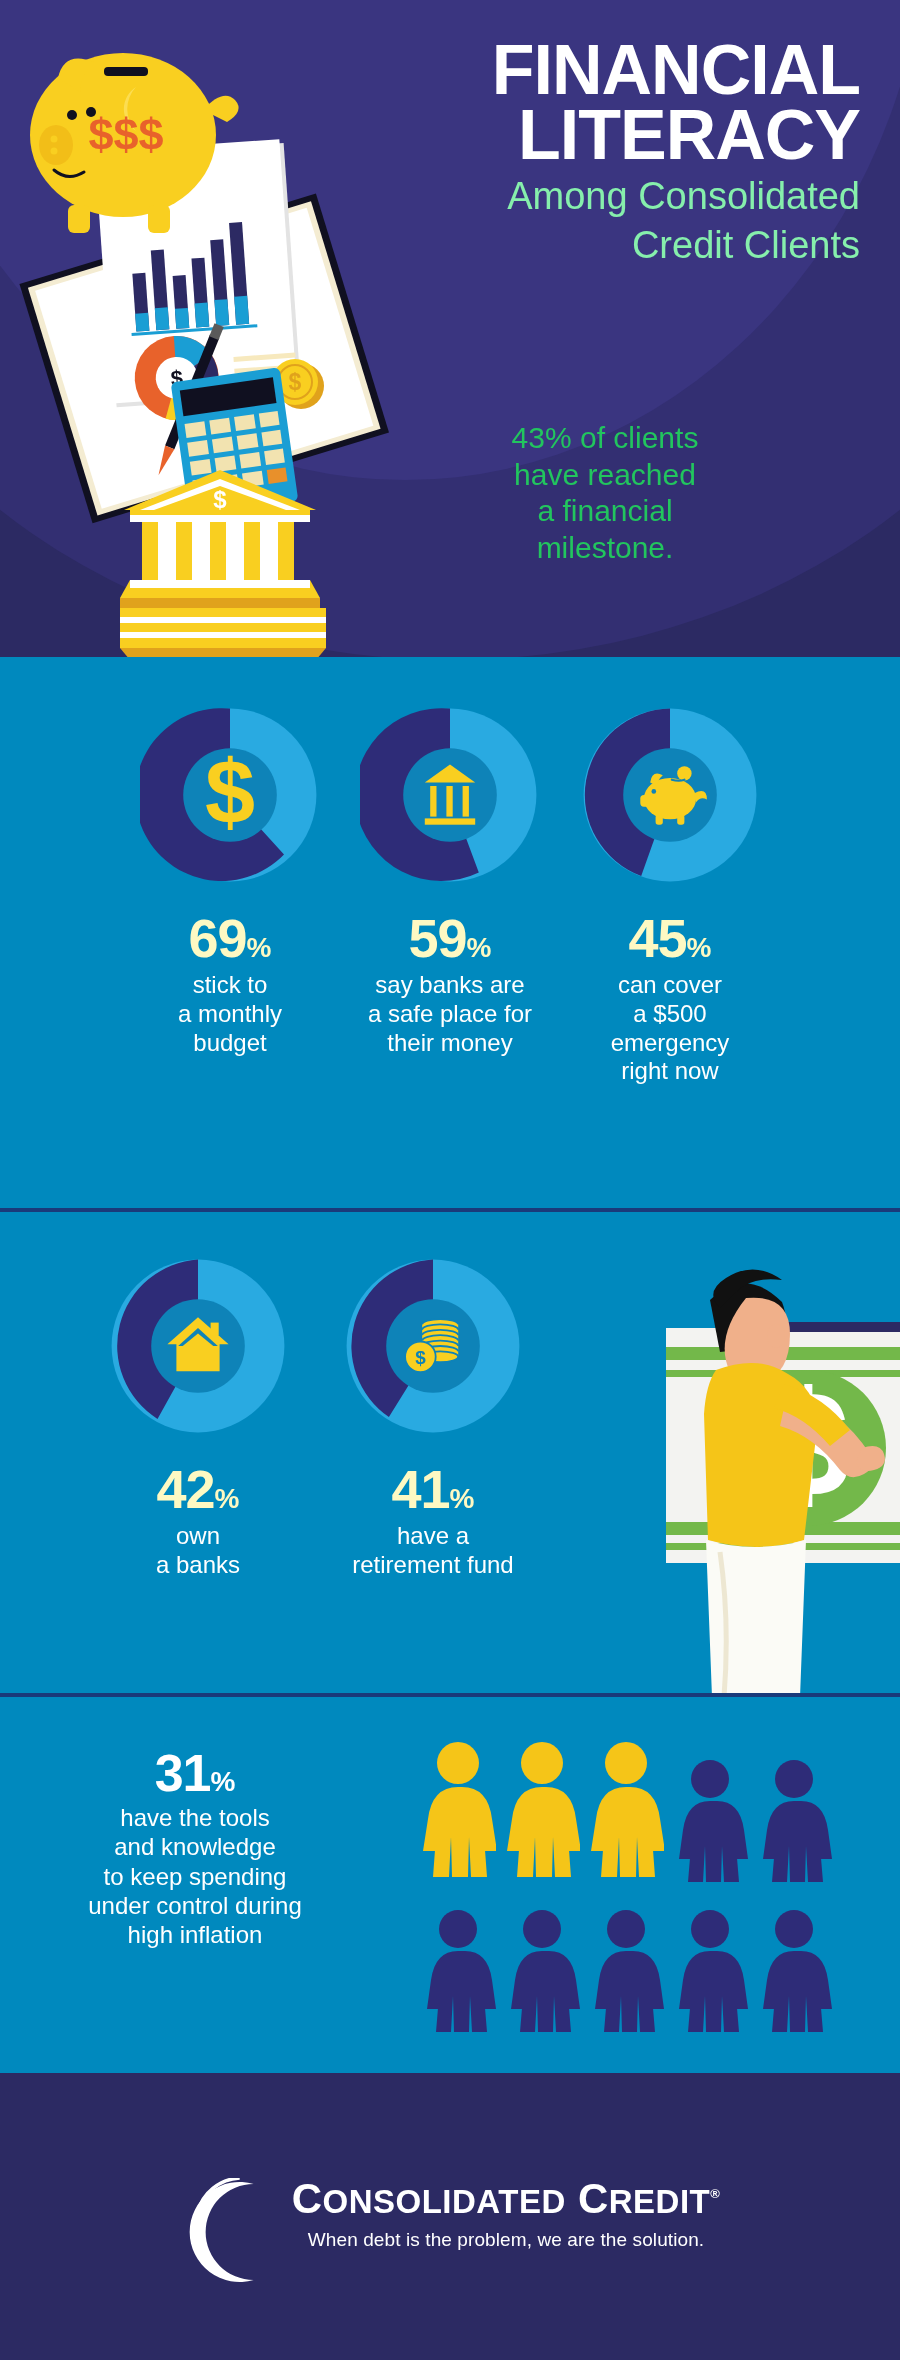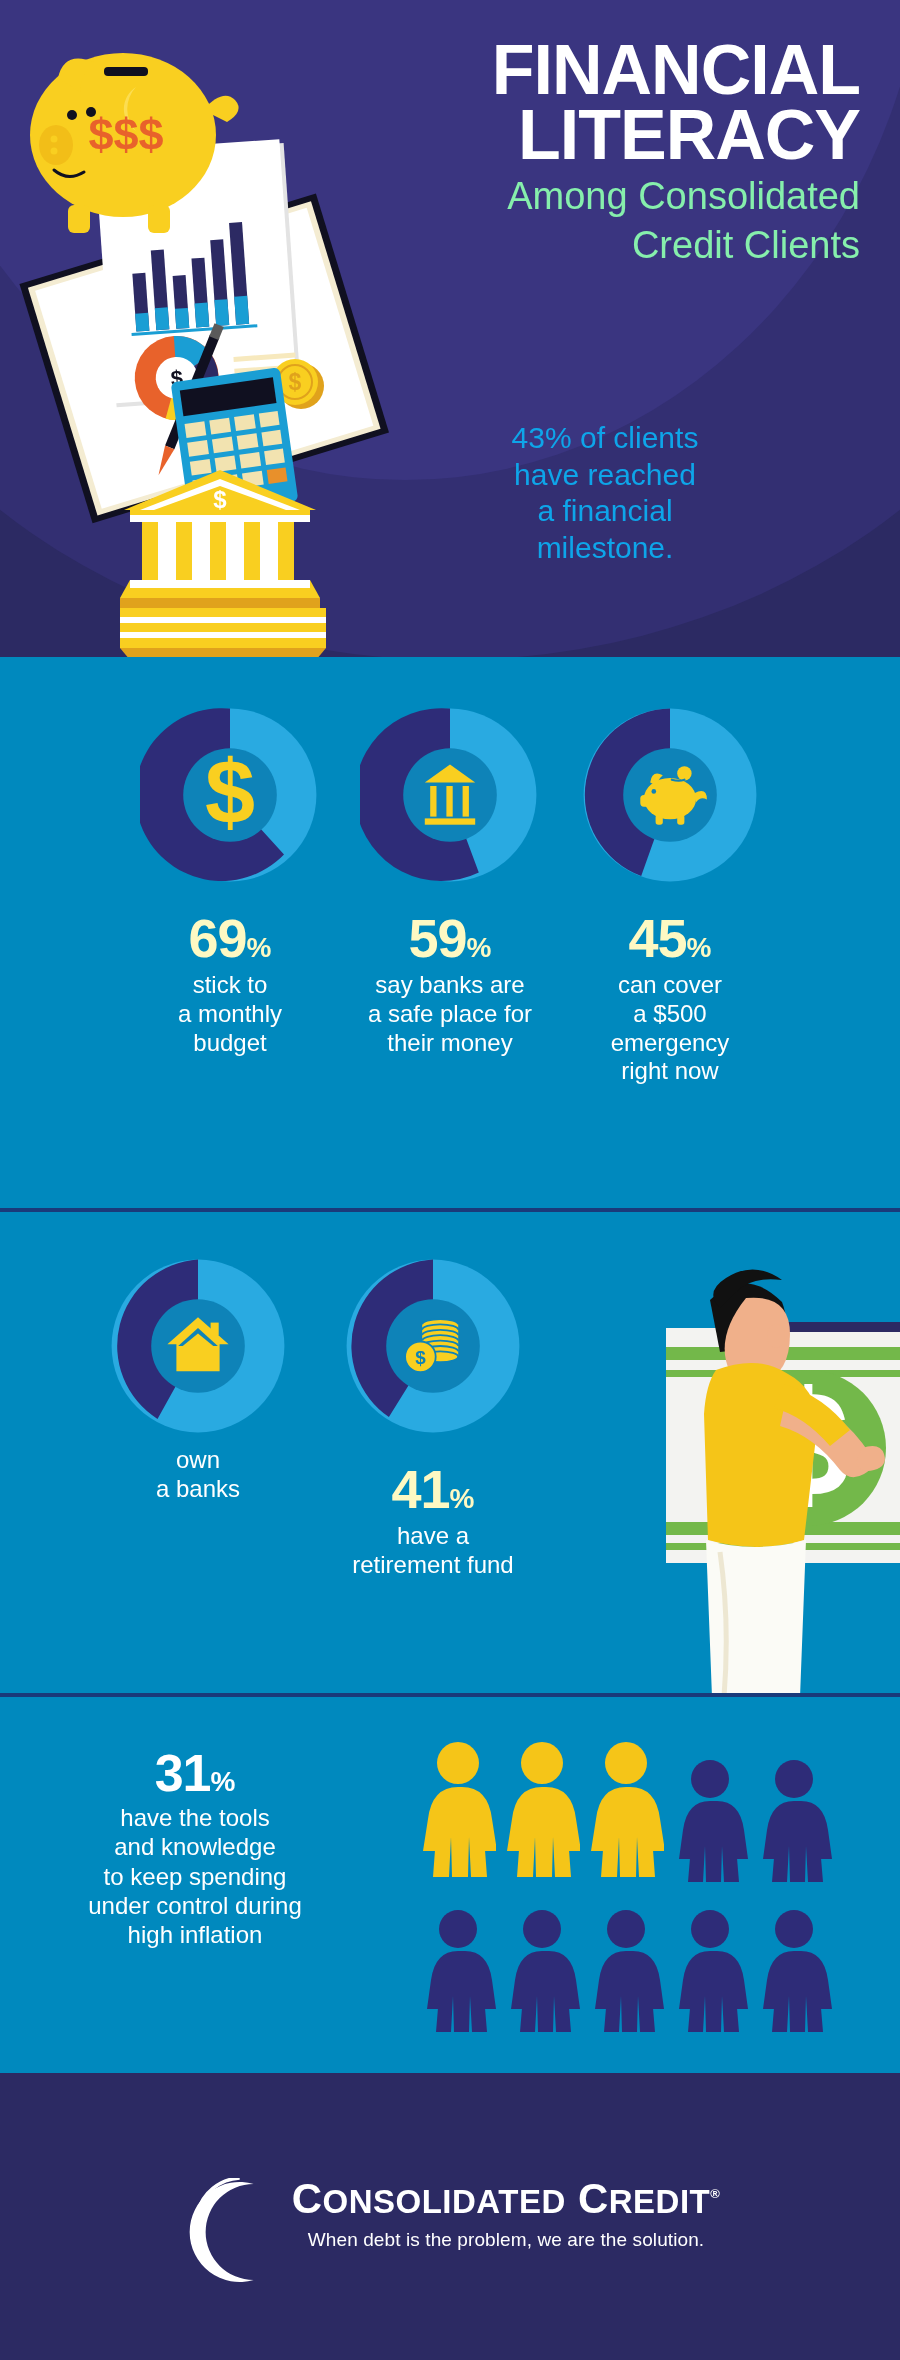--- a/index.html
+++ b/index.html
@@ -33,21 +33,21 @@
     color:#ffffff; font-weight:bold; font-size:70px; line-height:0.93;
     letter-spacing:-1px;
   }
   .title-sub {
     color:#86efac; font-size:38px; line-height:1.08; margin-top:8px;
     font-weight:400;
   }
 
   .milestone {
     position:absolute; left:455px; top:420px; width:300px;
-    text-align:center; color:#0ea5e9; font-size:30px; line-height:1.22;
+    text-align:center; color:#22c55e; font-size:30px; line-height:1.22;
   }
 
   
   .illu { position:absolute; left:0; top:0; width:520px; height:657px; }
 
   
   .sec-blue {
     position:absolute; left:0; width:900px; background:#0089BE;
   }
   #sec1 { top:657px; height:555px; }
@@ -355,20 +355,23 @@
         <circle cx="100" cy="100" r="96" fill="#29AAE1"></circle>
         <path d="M100,100 L100,4 A96,96 0 0,0 55,181 Z" fill="#2E2C78"></path>
         <circle cx="100" cy="100" r="52" fill="#0E83B8"></circle>
         <g fill="#F9CF20" transform="translate(100,102)">
           <polygon points="0,-34 34,-4 24,-4 24,26 -24,26 -24,-4 -34,-4"></polygon>
           <rect x="14" y="-28" width="9" height="14"></rect>
           <polygon points="0,-22 22,-2 -22,-2" fill="#0E83B8"></polygon>
           <polygon points="0,-16 17,-2 -17,-2" fill="#F9CF20"></polygon>
         </g>
       </svg>
+      <div class="pct-line">
+        <span class="pct-num">42</span><span class="pct-sign">%</span>
+      </div>
       <div class="stat-label">
         <div>own</div>
         <div>a banks</div>
       </div>
     </div>
 
     <div class="stat-col wide">
       <svg class="donut" width="180" height="180" viewBox="0 0 200 200">
         <circle cx="100" cy="100" r="96" fill="#29AAE1"></circle>
         <path d="M100,100 L100,4 A96,96 0 0,0 51,179 Z" fill="#2E2C78"></path>

